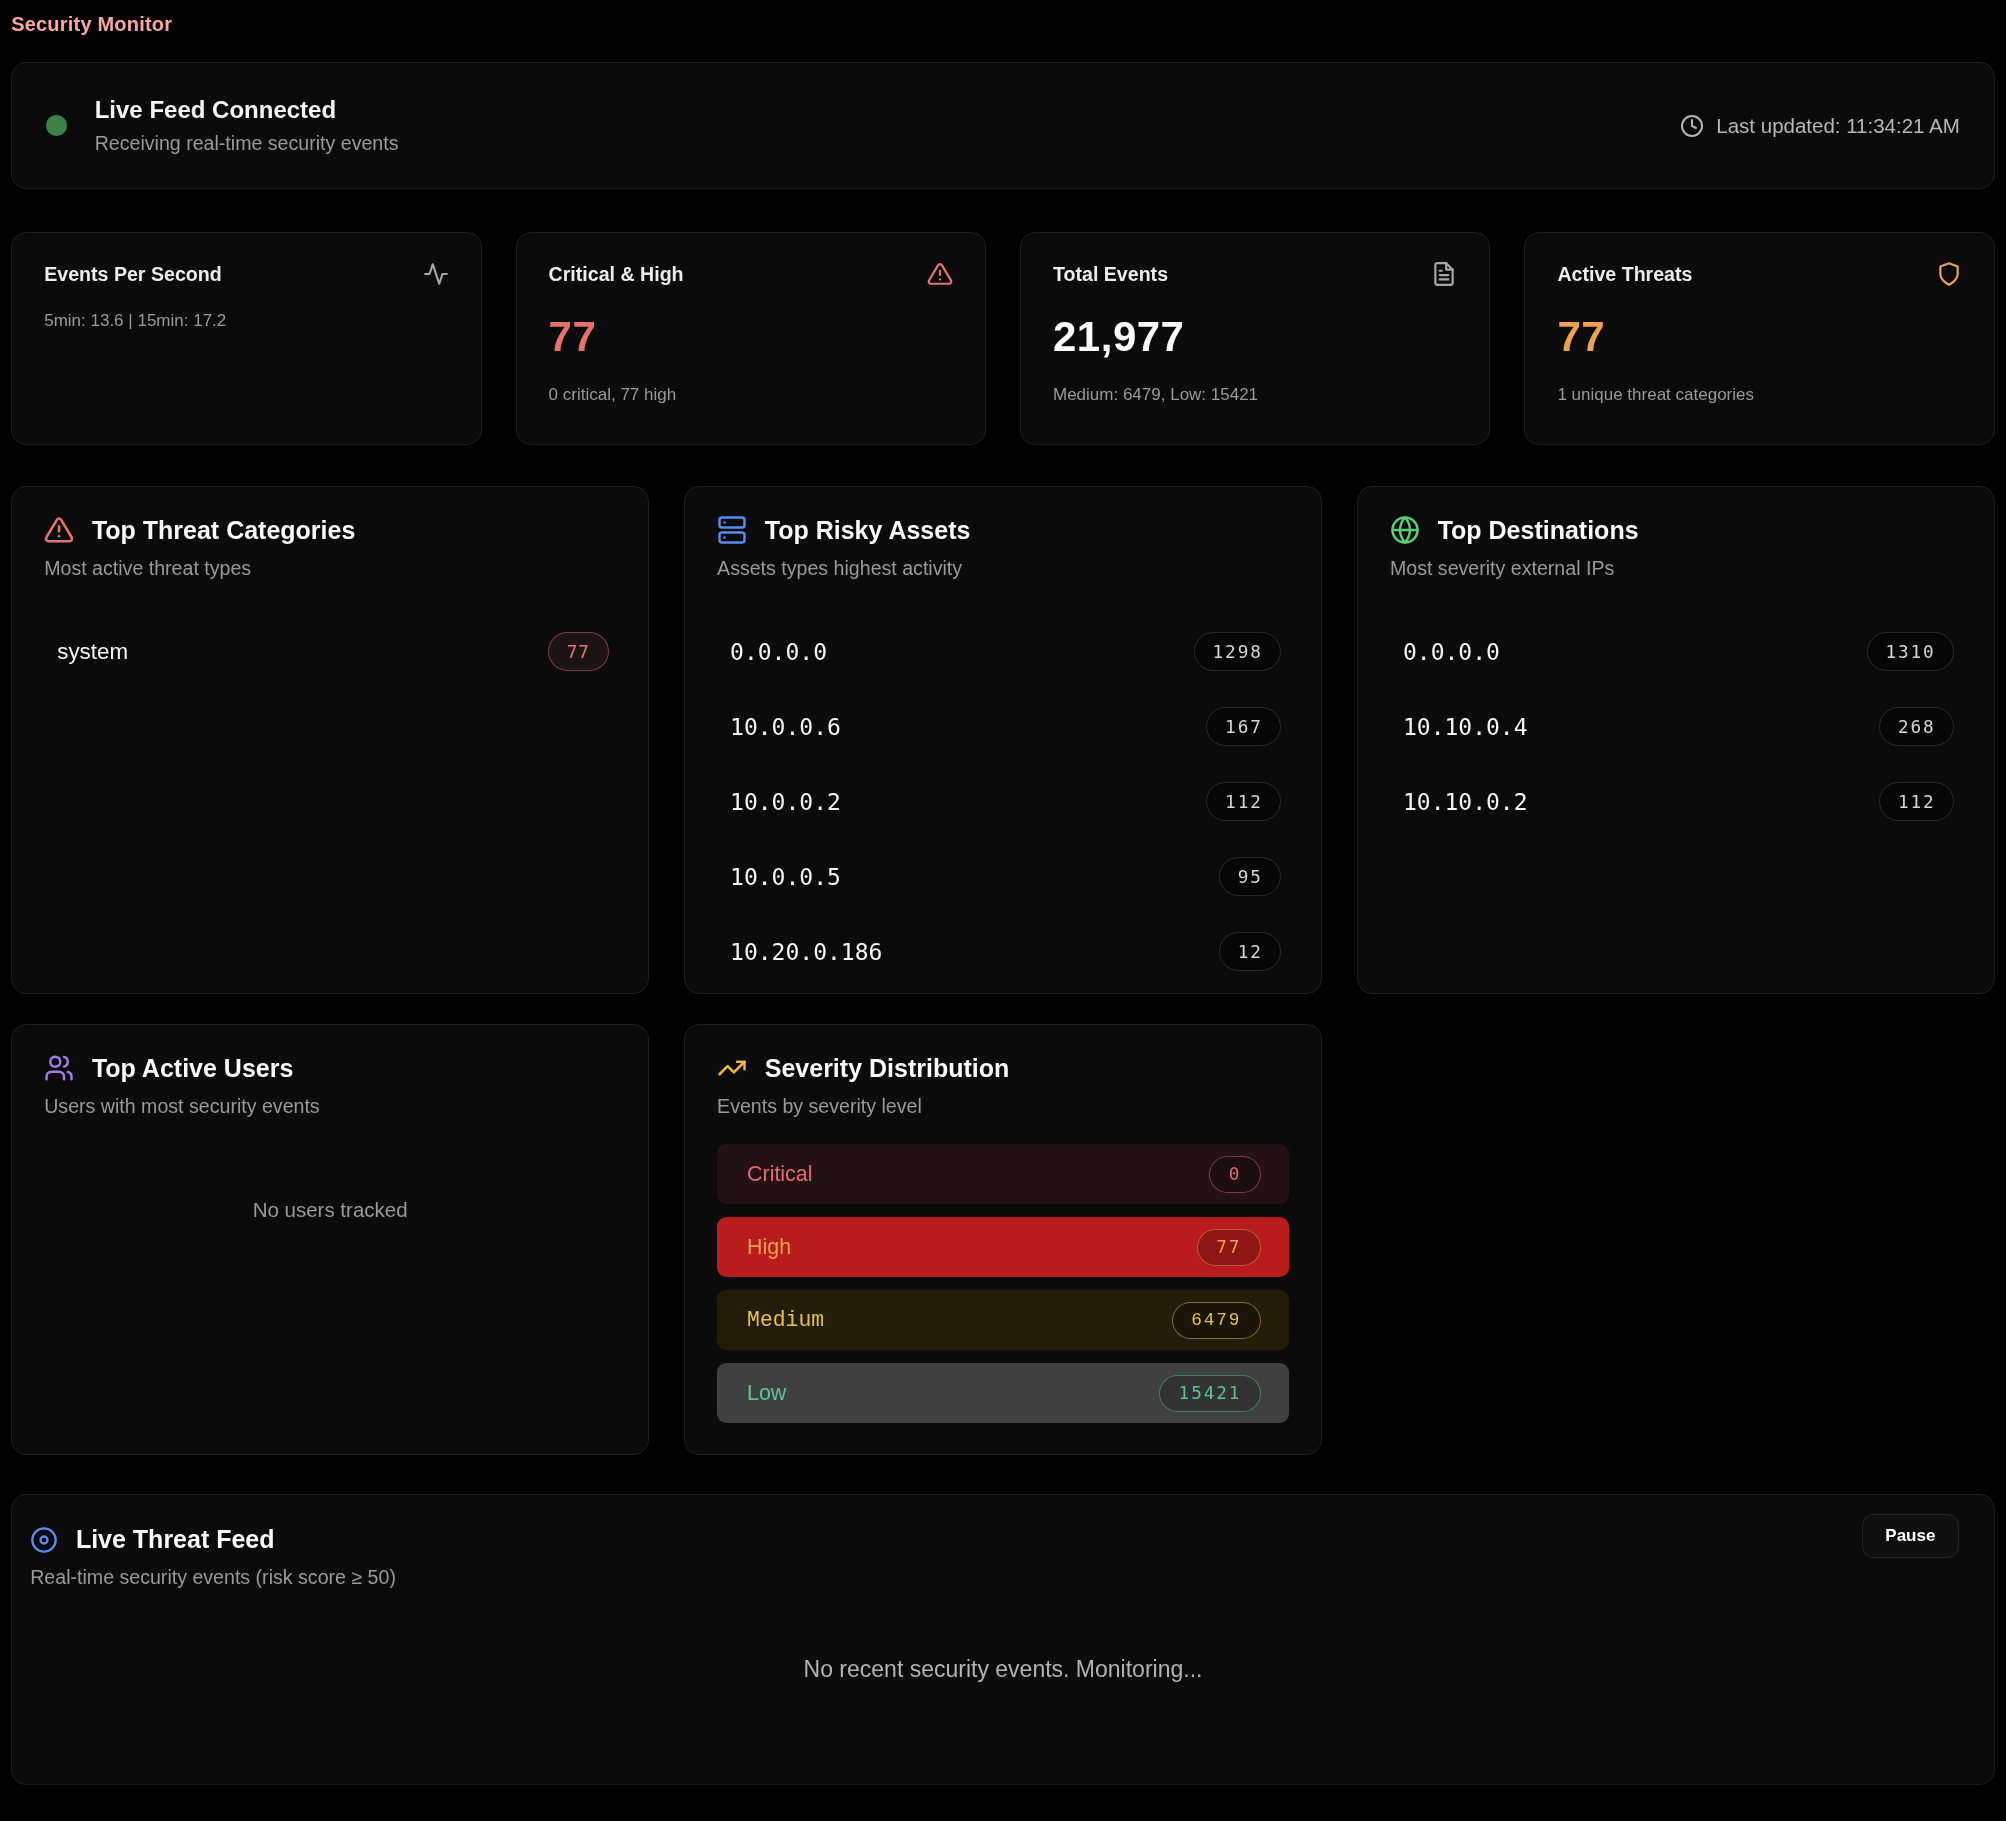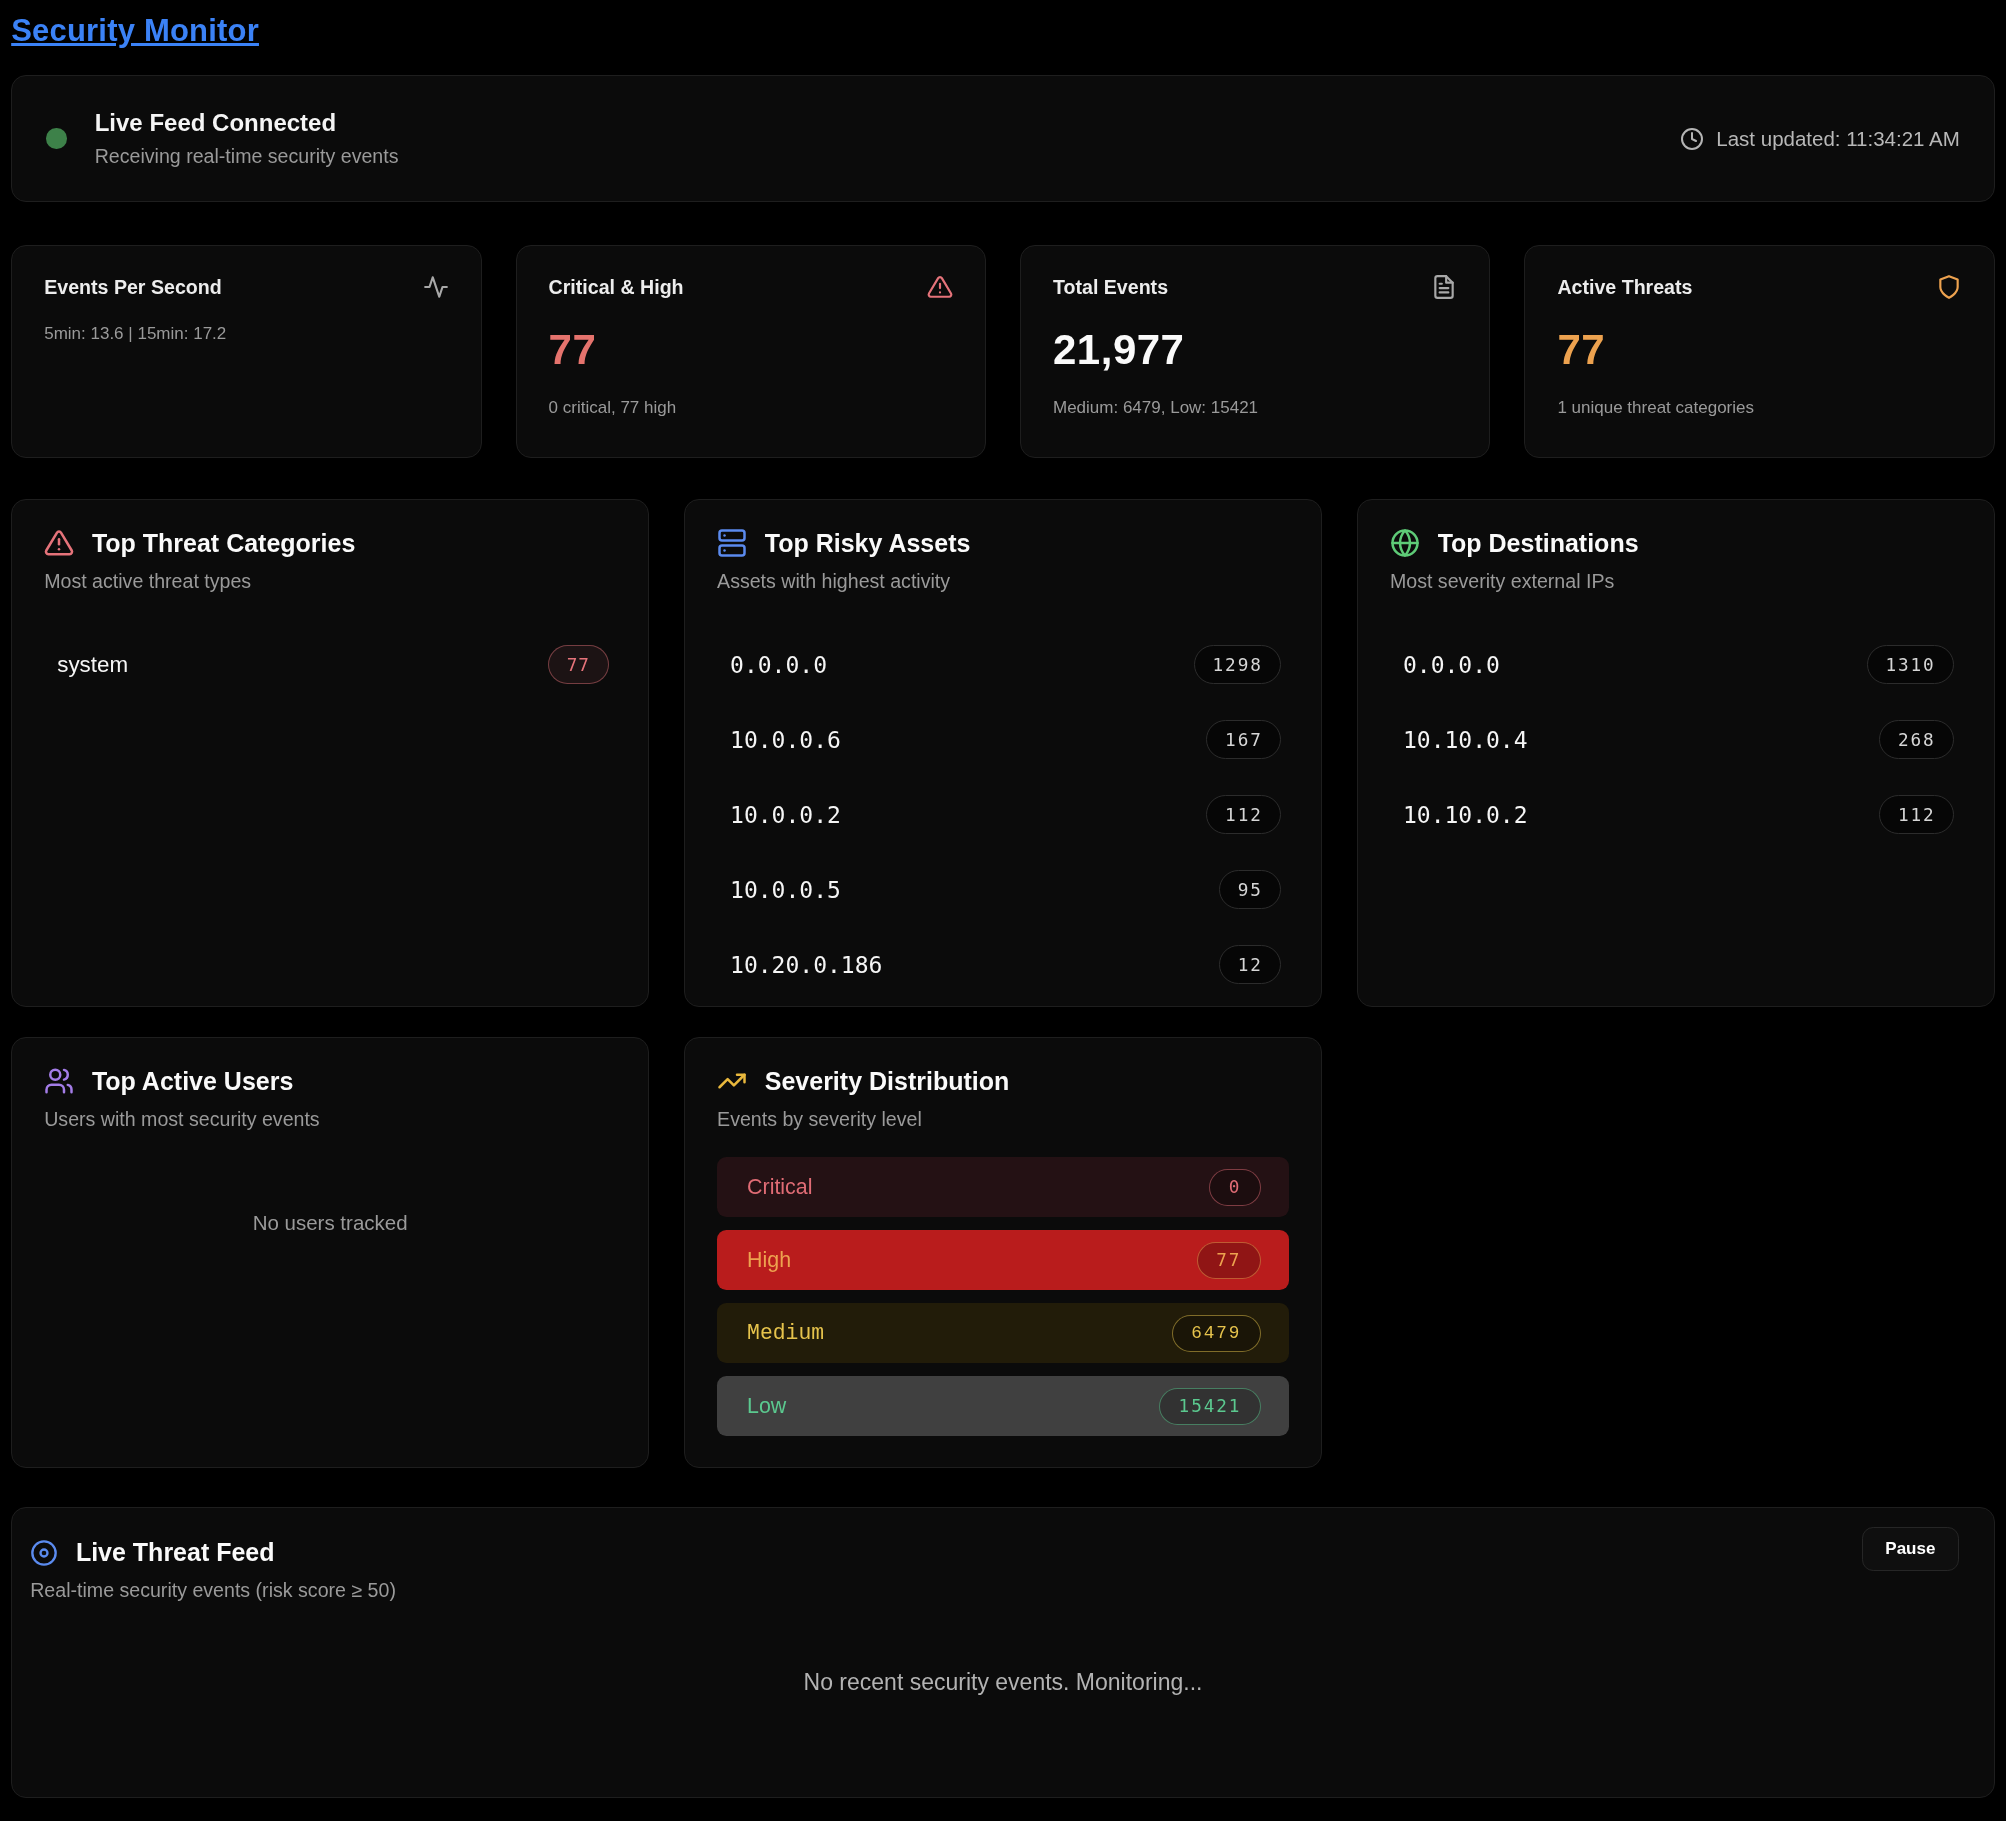--- a/index.html
+++ b/index.html
@@ -4,21 +4,21 @@
 <style>
   * { margin:0; padding:0; box-sizing:border-box; }
   html,body { background:#000; }
   body {
     width:2006px; height:1822px;
     font-family:"Liberation Sans", sans-serif;
     color:#f2f2f2;
     padding:13px 11.2px 0 11.2px;
     overflow:hidden;
   }
-  .page-title { font-size:31px; font-weight:700; color:#3b82f6; letter-spacing:0.2px;text-decoration:underline; }
+  .page-title { font-size:20px; font-weight:700; color:#fca5a5; letter-spacing:0.2px; }
 
   .card {
     background:#0b0b0b;
     border:0.9px solid #1e1e1e;
     border-radius:15px;
   }
 
   
   .banner {
     margin-top:26px; height:127px;
@@ -198,21 +198,21 @@
   <div class="card panel panel-tall">
     <div class="panel-head">
       <svg class="icon-blue" viewBox="0 0 24 24" fill="none" stroke="currentColor" stroke-width="2" stroke-linecap="round" stroke-linejoin="round">
           <rect x="2" y="2" width="20" height="8" rx="2" ry="2"></rect>
           <rect x="2" y="14" width="20" height="8" rx="2" ry="2"></rect>
           <line x1="6" y1="6" x2="6.01" y2="6"></line>
           <line x1="6" y1="18" x2="6.01" y2="18"></line>
         </svg>
       <span class="panel-title">Top Risky Assets</span>
     </div>
-    <div class="panel-sub">Assets with highest activity</div>
+    <div class="panel-sub">Assets types highest activity</div>
     <div class="panel-list">
       <div class="p-item">
         <span class="p-item-name">0.0.0.0</span>
         <span class="pill">1298</span>
       </div>
       <div class="p-item">
         <span class="p-item-name">10.0.0.6</span>
         <span class="pill">167</span>
       </div>
       <div class="p-item">

